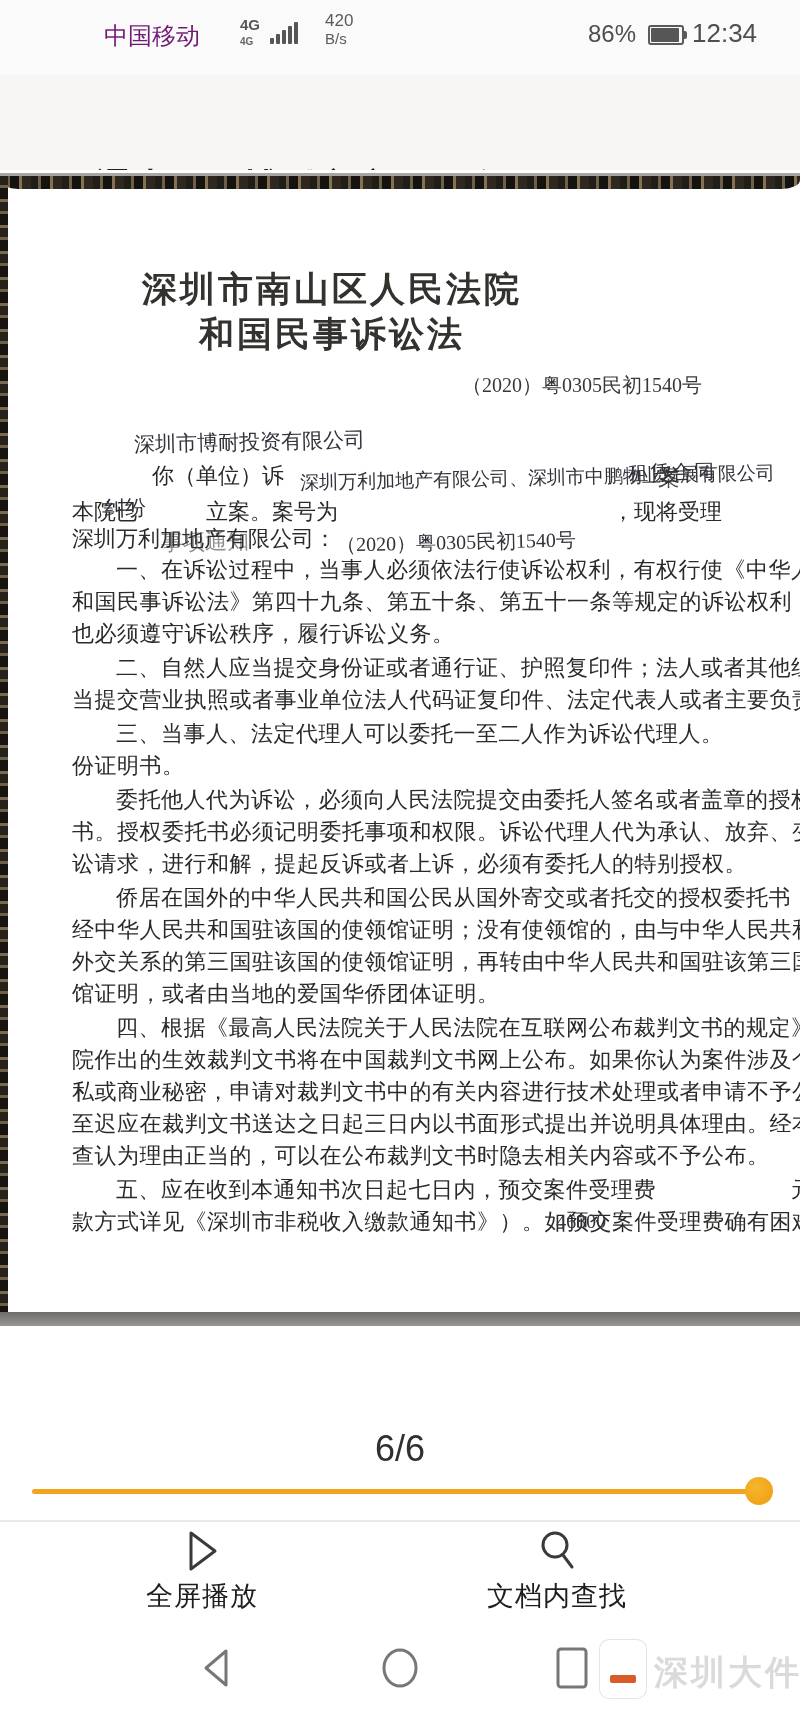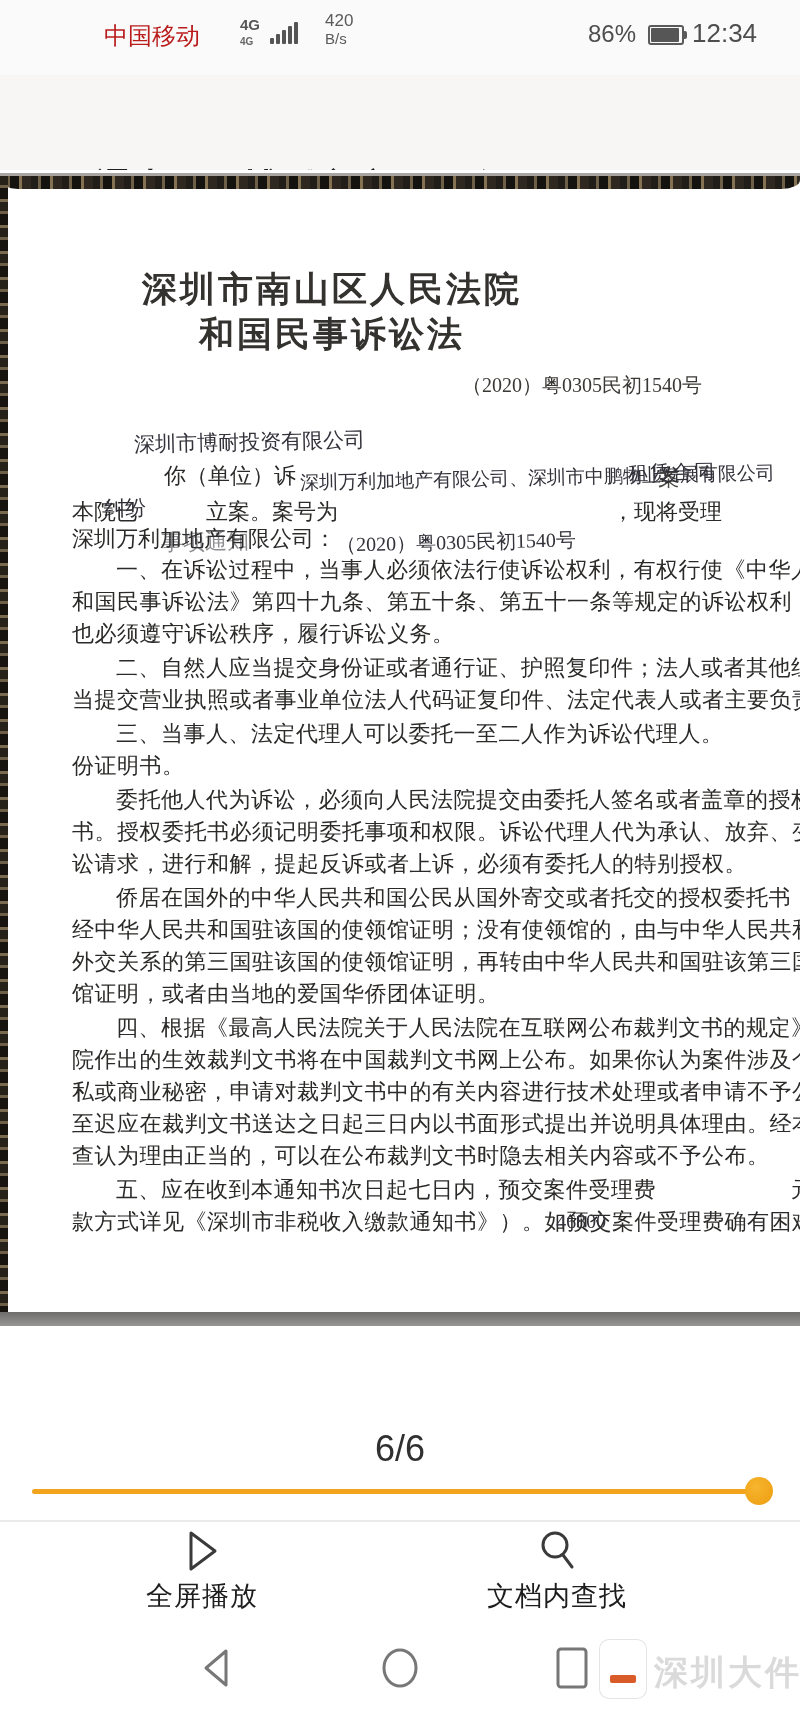--- a/index.html
+++ b/index.html
@@ -1,20 +1,20 @@
 <!DOCTYPE html>
 <html><head>
 <meta charset="utf-8">
 <style>
   html,body{margin:0;padding:0;background:#fff;}
   .stage{position:relative;width:800px;height:1712px;overflow:hidden;background:#fff;
          font-family:"Liberation Sans","DejaVu Sans",sans-serif;}
   
   .status-bar{position:absolute;left:0;top:0;width:800px;height:75px;background:#fafafa;}
-  .carrier{position:absolute;left:104px;top:20px;font-size:24px;color:#b91c1c;}
+  .carrier{position:absolute;left:104px;top:20px;font-size:24px;color:#701a75;}
   .net-badge{position:absolute;left:240px;top:16px;font-size:15px;font-weight:bold;color:#555;}
   .net-badge2{position:absolute;left:240px;top:36px;font-size:10px;font-weight:bold;color:#666;}
   .sig-bars{position:absolute;left:270px;top:22px;display:flex;align-items:flex-end;gap:2px;}
   .sig-bars i{display:block;width:4px;background:#555;border-radius:1px;}
   .speed{position:absolute;left:325px;top:12px;color:#5a5a5a;line-height:1.1;}
   .speed .v{font-size:17px;display:block;}
   .speed .u{font-size:15px;display:block;}
   .battery-pct{position:absolute;left:588px;top:20px;font-size:24px;color:#4e4e4e;}
   .battery{position:absolute;left:648px;top:25px;width:32px;height:16px;border:2px solid #5a5a5a;border-radius:3px;}
   .battery .fill{position:absolute;left:1px;top:1px;bottom:1px;width:86%;background:#565656;border-radius:1px;}
@@ -127,21 +127,21 @@
     <div class="photo-bottom"></div>
   </div>
 
   <div class="doc">
     <div class="center court-title">深圳市南山区人民法院</div>
     <div class="center doc-title">和国民事诉讼法</div>
     <div class="case-no">（2020）粤0305民初1540号</div>
 
     <div class="pl hw" style="left:134px;top:428px;font-size:21px;">深圳市博耐投资有限公司</div>
 
-    <div class="pl printed" style="left:164px;top:461px;">你（单位）诉</div>
+    <div class="pl printed" style="left:152px;top:461px;">你（单位）诉</div>
     <div class="pl hw" style="left:300px;top:465px;font-size:19px;">深圳万利加地产有限公司、深圳市中鹏物业发展有限公司</div>
     <div class="pl printed" style="left:658px;top:463px;opacity:.85;">案</div>
     <div class="pl hw" style="left:628px;top:459px;font-size:20px;letter-spacing:2px;">租赁合同</div>
 
     <div class="pl printed" style="left:72px;top:497px;">本院已</div>
     <div class="pl hw" style="left:104px;top:494px;font-size:21px;">纠纷</div>
     <div class="pl printed" style="left:206px;top:497px;">立案。案号为</div>
     <div class="pl printed" style="left:612px;top:497px;">，现将受理</div>
 
     <div class="pl printed" style="left:72px;top:524px;">深圳万利加地产有限公司：</div>

